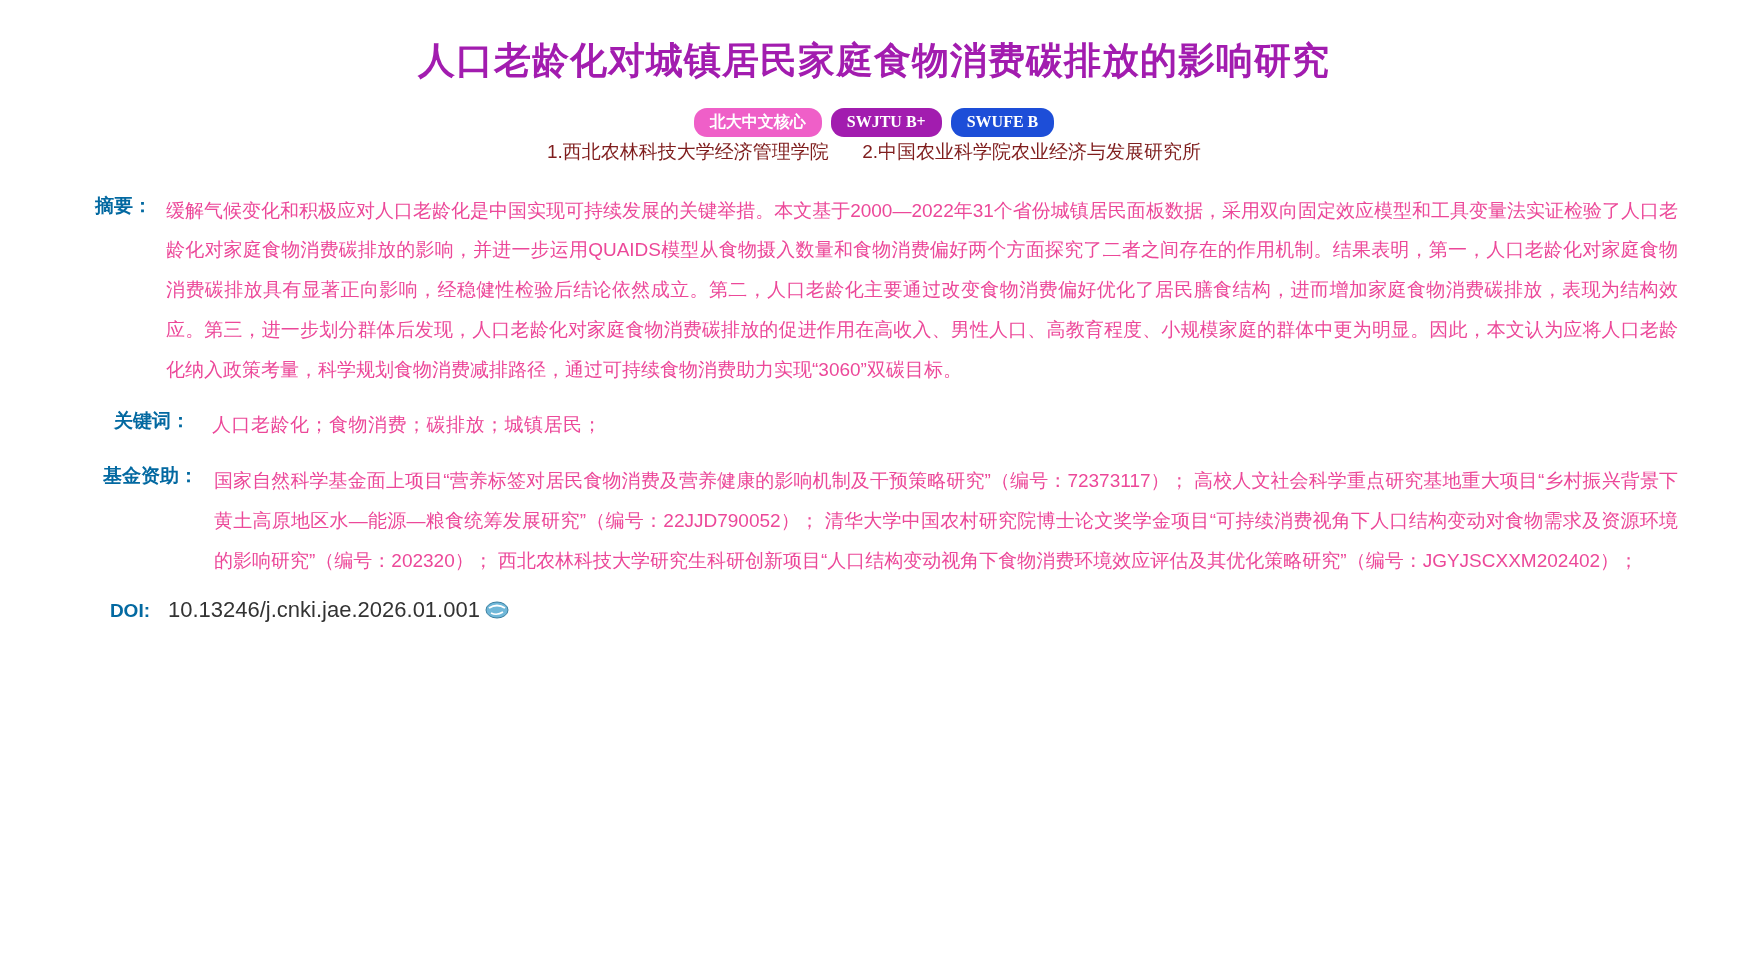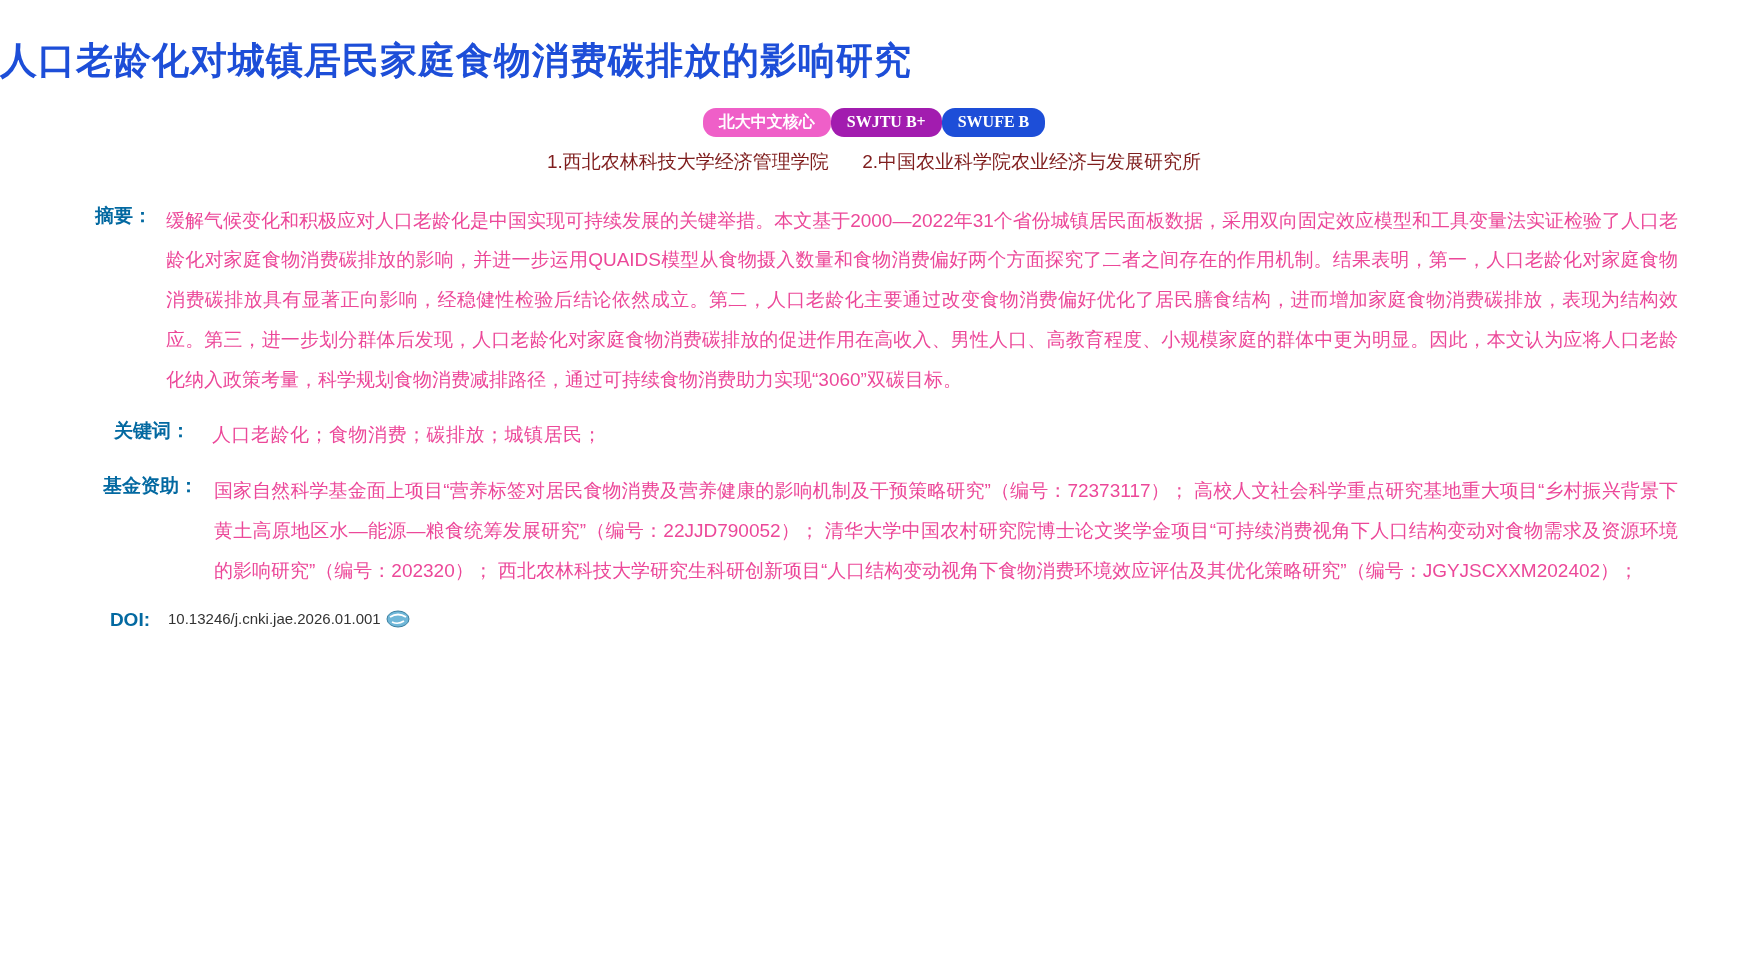--- a/index.html
+++ b/index.html
@@ -13,34 +13,34 @@
     font-family: "Liberation Sans", sans-serif;
     color: #333333;
     overflow: hidden;
   }
   .page {
     width: 1748px;
     box-sizing: border-box;
     padding: 0;
   }
   .title {
-    text-align: left;
+    text-align: center;
     font-family: "Liberation Serif", serif;
     font-size: 37px;
     font-weight: bold;
-    color: #1d4ed8;
+    color: #a21caf;
     letter-spacing: 1px;
     margin-top: 36px;
     margin-bottom: 22px;
   }
   .badges {
     display: flex;
     justify-content: center;
-    gap: 0;
-    margin-bottom: 12px;
+    gap: 9px;
+    margin-bottom: 2px;
   }
   .badge {
     display: inline-block;
     border-radius: 13px;
     padding: 5px 16px 6px 16px;
     color: #ffffff;
     font-size: 16px;
     font-weight: bold;
     font-family: "Liberation Serif", serif;
     line-height: 1.1;
@@ -115,21 +115,21 @@
   }
   .fund-body {
     line-height: 2.1;
     padding-left: 16px;
   }
   .doi-row {
     align-items: center;
     margin-top: 12px;
   }
   .doi-body {
-    font-size: 15px;
+    font-size: 22px;
     padding-left: 18px;
     color: #333333;
     display: flex;
     align-items: center;
     gap: 4px;
   }
   .doi-icon {
     display: inline-block;
     width: 26px;
     height: 22px;

